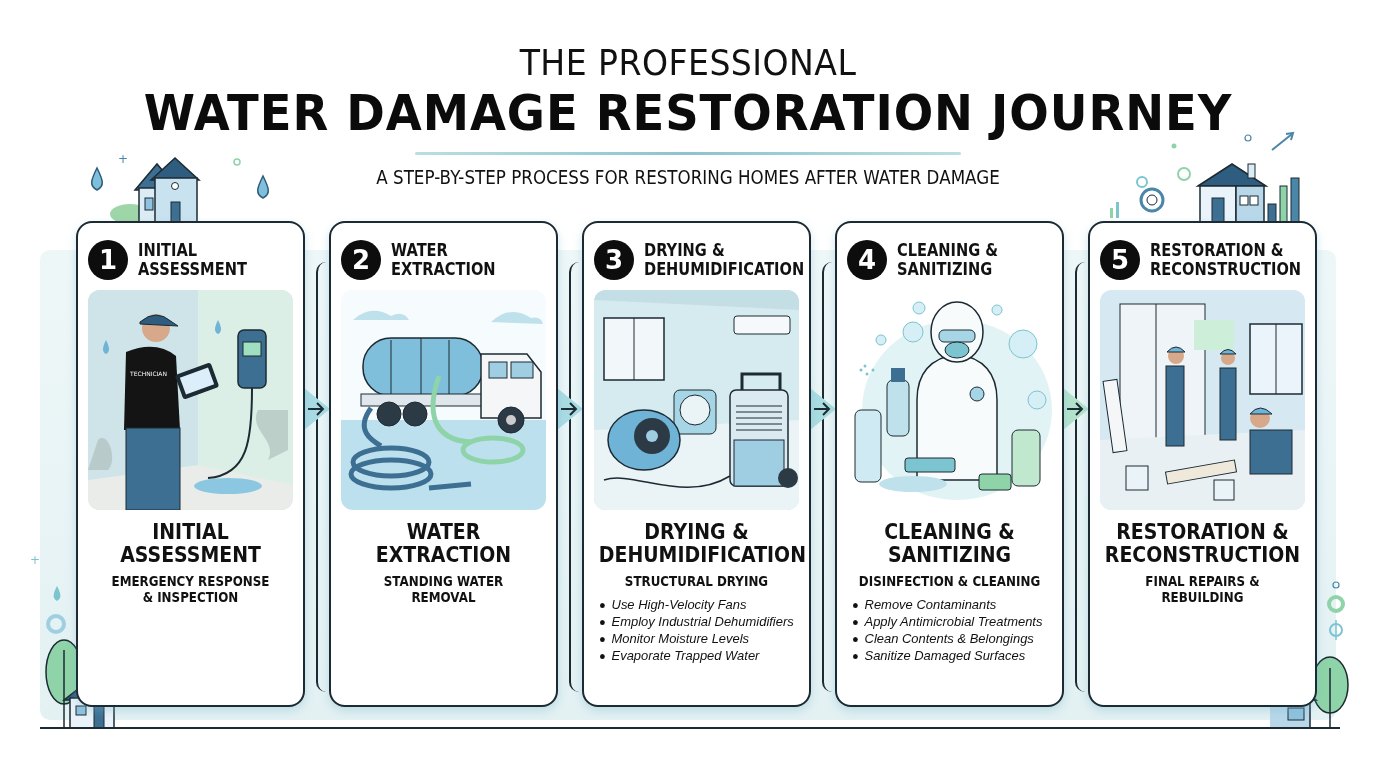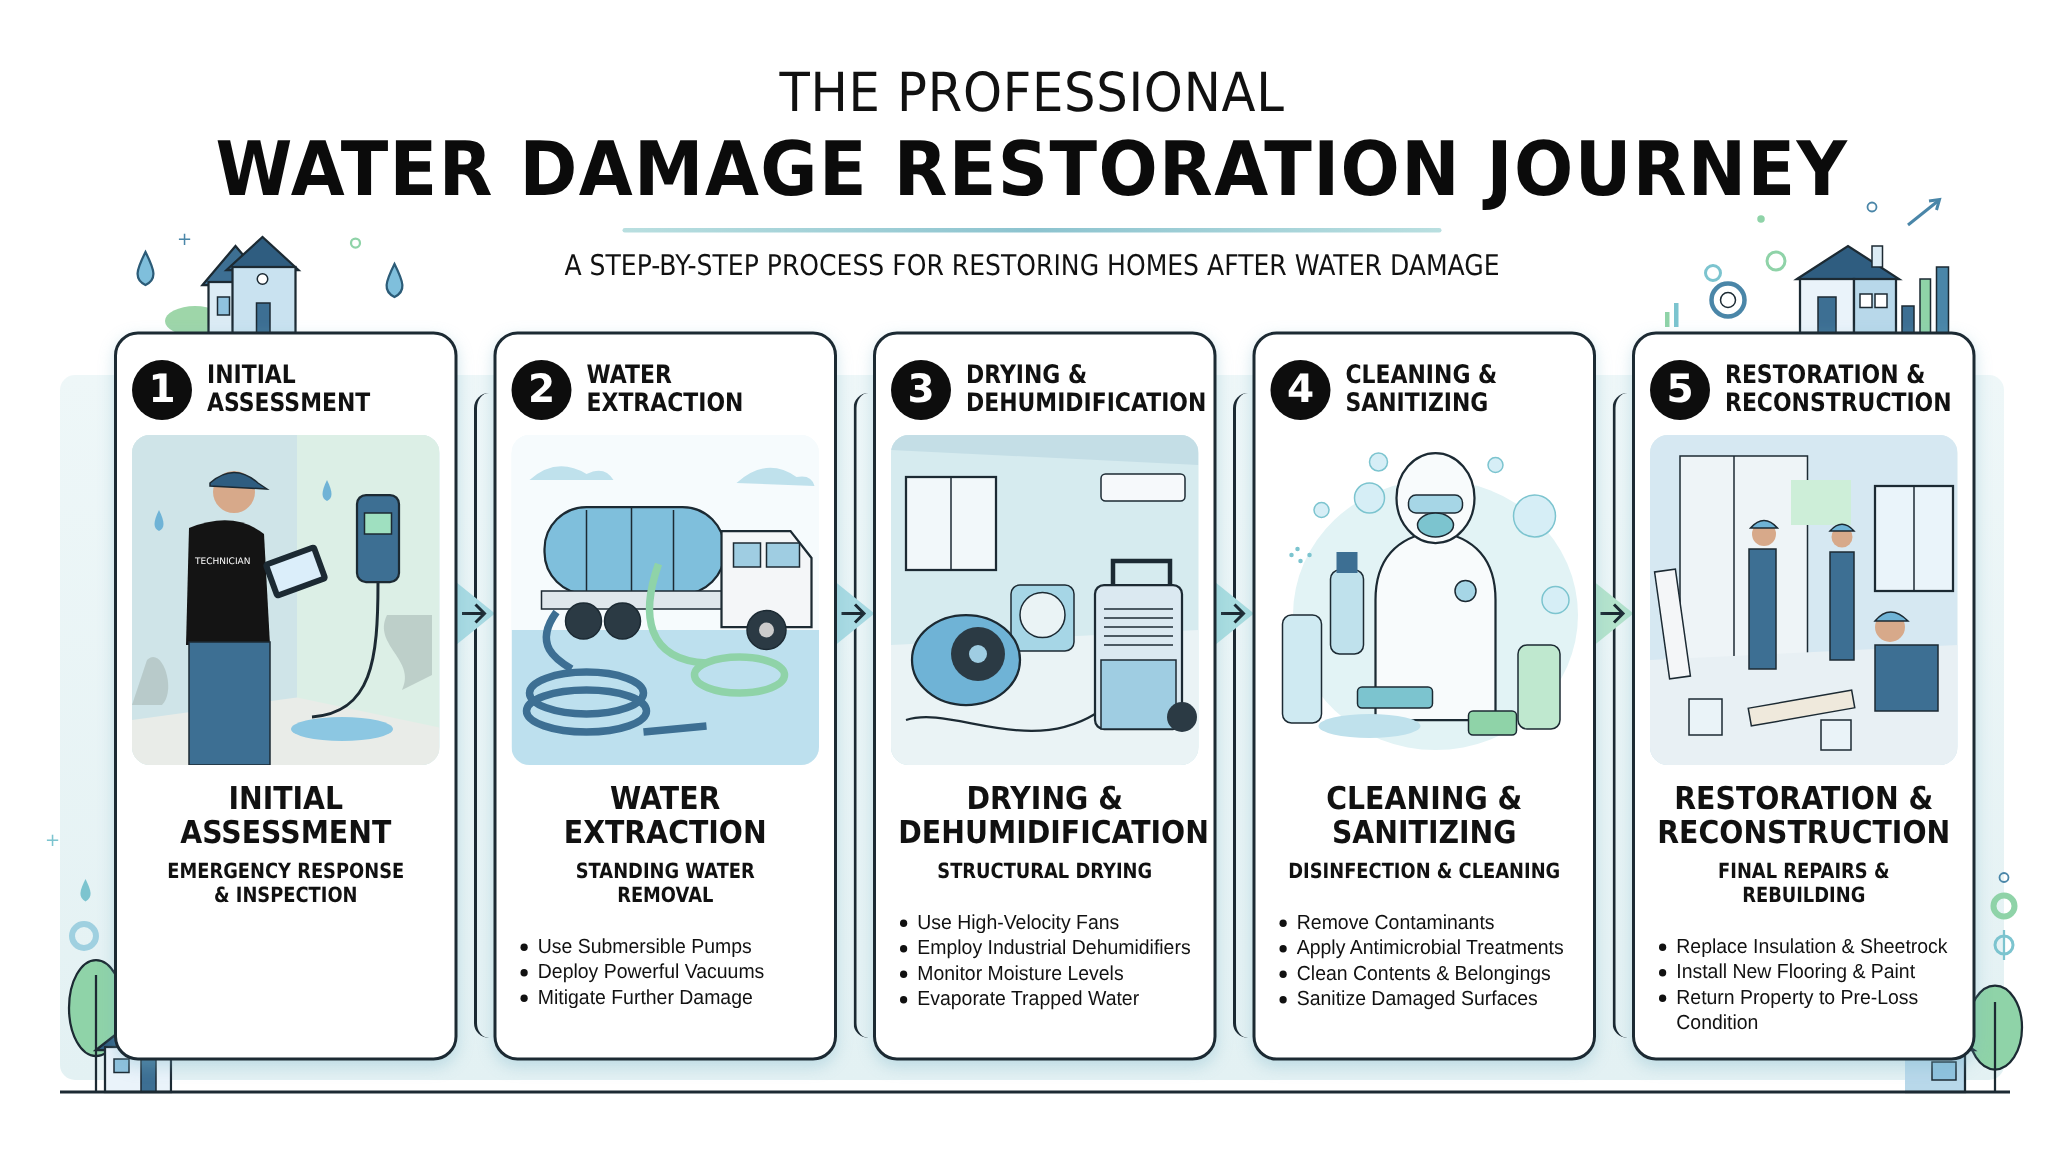--- a/index.html
+++ b/index.html
@@ -61,21 +61,21 @@
 
   .card-body { position: absolute; left: 4px; right: 4px; top: 298px; text-align: center; }
   .body-title {
     font-size: 21px; line-height: 23px; font-weight: 700; color: #111;
     font-family: "DejaVu Sans", sans-serif; transform: scaleX(0.9);
   }
   .body-sub {
     margin-top: 6px; font-size: 14px; line-height: 16px; font-weight: 700; color: #111;
     font-family: "DejaVu Sans", sans-serif; transform: scaleX(0.85);
   }
-  .bullets { list-style: none; margin-top: 17px; text-align: left; padding-left: 12px; }
+  .bullets { list-style: none; margin-top: 7px; text-align: left; padding-left: 12px; font-style: italic; }
   .bullets li {
     font-size: 13.5px; line-height: 17px; color: #111; position: relative; padding-left: 12px;
     font-family: "Liberation Sans", sans-serif; transform: scaleX(0.96); transform-origin: left center;
     white-space: nowrap;
   }
   .bullets li::before {
     content: ""; position: absolute; left: 0; top: 7px; width: 5px; height: 5px; border-radius: 50%; background: #111;
   }
 
   .arrow {
@@ -266,25 +266,20 @@
       <ellipse cx="50" cy="184" rx="40" ry="14" fill="none" stroke="#3d6f93" stroke-width="5"></ellipse>
       <path d="M88 198 L130 194" stroke="#3d6f93" stroke-width="5"></path>
     </svg>
   </div>
   <div class="card-body">
     <div class="body-title">
         <div>WATER</div>
         <div>EXTRACTION</div>
       </div>
     <div class="body-sub">STANDING WATER REMOVAL</div>
-    <ul class="bullets">
-      <li>Use Submersible Pumps</li>
-      <li>Deploy Powerful Vacuums</li>
-      <li>Mitigate Further Damage</li>
-    </ul>
   </div>
 </div>
 
 <div class="card" style="left:582px">
   <div class="card-head">
     <div class="num">3</div>
     <div class="head-title">
       <div>DRYING &amp;</div>
         <div>DEHUMIDIFICATION</div>
     </div>
@@ -423,24 +418,18 @@
       <rect x="26" y="176" width="22" height="24" fill="#eaf3f8" stroke="#1c2a33"></rect>
       <rect x="114" y="190" width="20" height="20" fill="#eaf3f8" stroke="#1c2a33"></rect>
     </svg>
   </div>
   <div class="card-body">
     <div class="body-title">
         <div>RESTORATION &amp;</div>
         <div>RECONSTRUCTION</div>
       </div>
     <div class="body-sub">FINAL REPAIRS &amp; REBUILDING</div>
-    <ul class="bullets">
-      <li>Replace Insulation &amp; Sheetrock</li>
-      <li>Install New Flooring &amp; Paint</li>
-      <li>Return Property to Pre-Loss</li>
-      <li class="cont">Condition</li>
-    </ul>
   </div>
 </div>
 
 <style>
   .bullets li.cont::before { display: none; }
 </style>
 
 </body></html>

